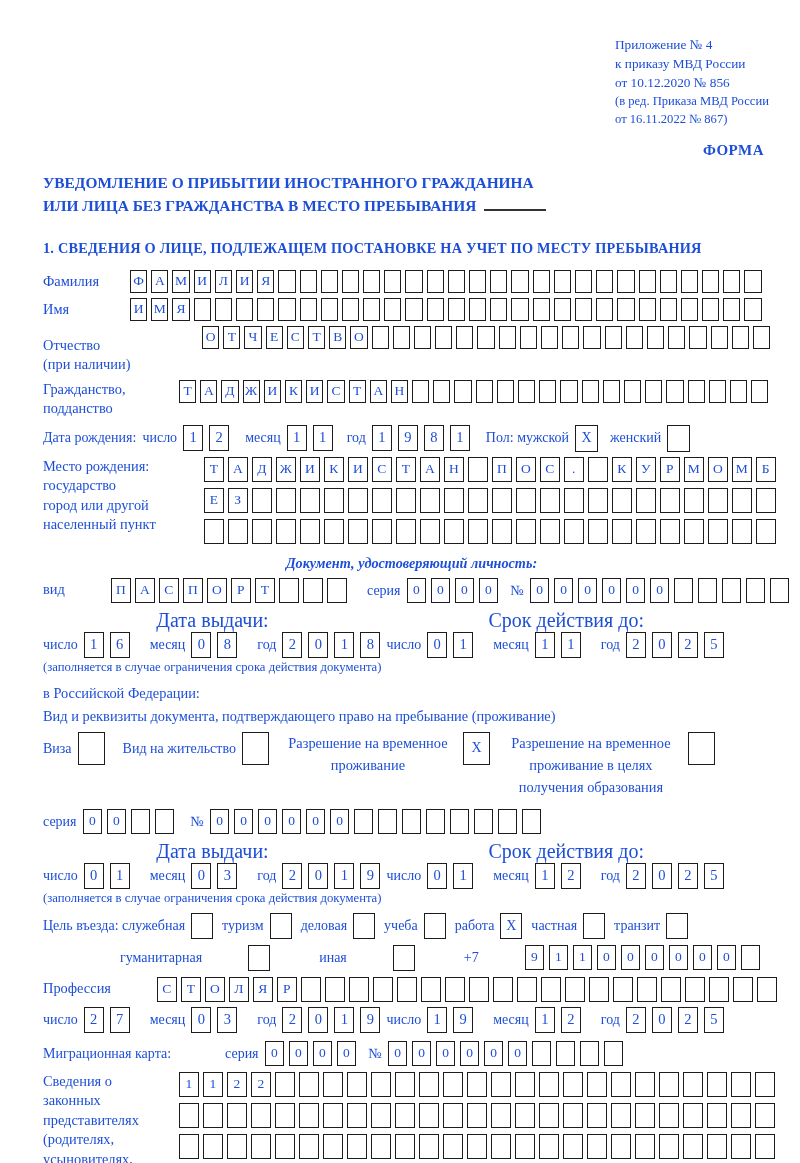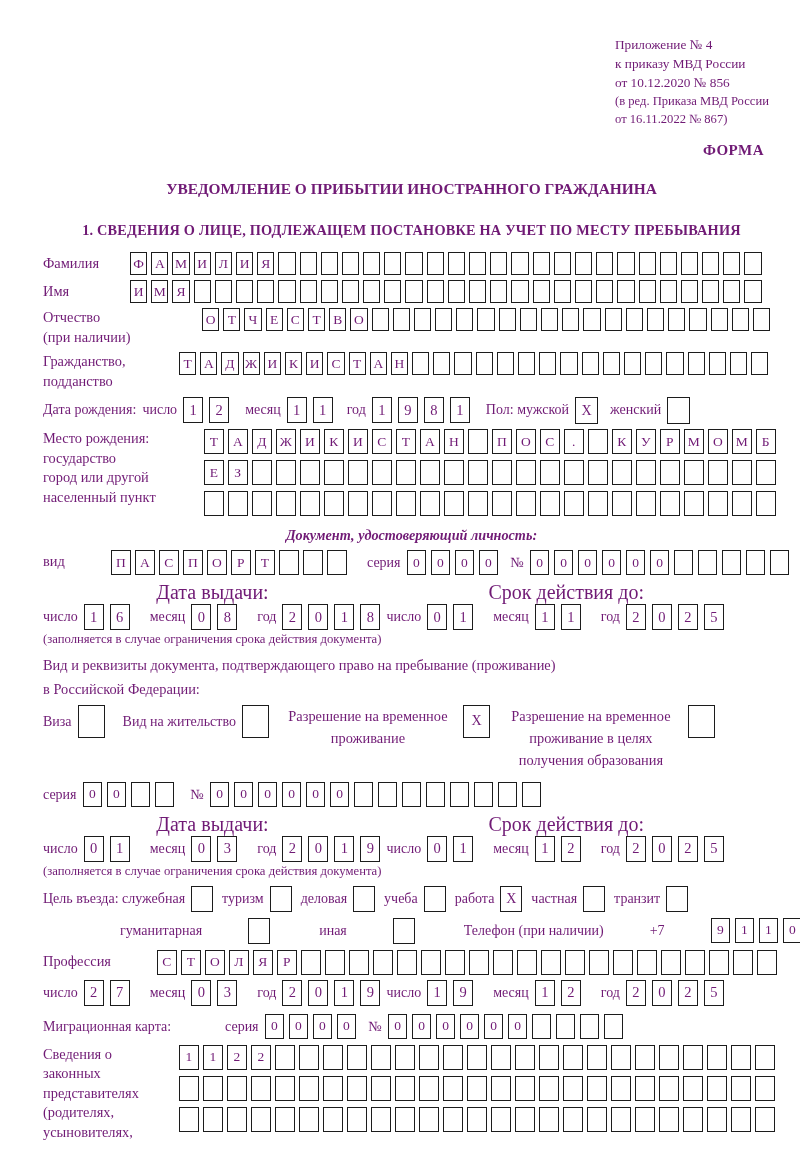--- a/index.html
+++ b/index.html
@@ -2,56 +2,56 @@
 <html lang="ru"><head>
 <meta charset="utf-8">
 <style>
   * { margin:0; padding:0; box-sizing:border-box; }
   html,body { background:#ffffff; }
   .page {
     position:relative;
     width:800px; height:1163px;
     margin:0 auto;
     background:#ffffff;
-    color:#701a75;
+    color:#1d4ed8;
     font-family:"Liberation Serif", serif;
     padding:36px 20px 16px 43px;
     overflow:hidden;
   }
   
   .appendix { margin-left:572px; font-size:13.3px; line-height:1.42; }
   .appendix .rev { font-size:12.6px; }
   .appendix .rev:first-of-type { margin-top:4px; }
   .form-mark { text-align:right; padding-right:16px; margin-top:14px;
                font-weight:bold; font-size:15px; letter-spacing:.5px;font-family:Liberation Serif, serif; }
-  .doc-title { text-align:center; font-weight:bold; font-size:15.4px;
-               line-height:1.5; margin-top:18px; }
+  .doc-title { font-weight:bold; font-size:15.4px;
+               line-height:1.5; margin-top:12px; }
   .blank-line { display:inline-block; width:62px; border-bottom:2.2px solid #333;
                 height:14px; margin-left:8px; }
-  .sec-head { text-align:center; font-weight:bold; font-size:14.3px;
+  .sec-head { font-weight:bold; font-size:14.3px;
               letter-spacing:.2px; margin-top:22px; margin-bottom:13px; }
   
   .cells { display:inline-flex; flex-shrink:0; }
   .cell { display:inline-flex; align-items:center; justify-content:center;
           width:17.2px; height:23px; border:1.6px solid #1c1c1c;
           margin-right:4px; font-size:13.5px; }
   .cells .cell:last-child { margin-right:0; }
   .cells.m .cell { width:19.5px; height:25px; margin-right:4.5px; }
   .cells.d .cell { width:20px; height:26px; margin-right:6px; font-size:14.5px; }
   .cb { display:inline-flex; align-items:center; justify-content:center;
         width:23px; height:27px; border:1.6px solid #1c1c1c;
         font-size:14px; flex-shrink:0; }
   .cb.lg { width:27px; height:33px; }
   .cb.sm { width:22px; height:26px; }
   
   .frow { display:flex; align-items:flex-start; margin-bottom:5px; }
   .flabel { font-size:14.4px; line-height:23px; flex-shrink:0; }
   .flabel.ml div { line-height:19.5px; }
   .w87 { width:87px; } .w68 { width:68px; } .w114 { width:114px; }
-  .w136 { width:136px; } .w159 { width:159px; } .w161 { width:161px; }
+  .w136 { width:136px; } .w159 { width:159px;margin-top:10px; } .w161 { width:161px; }
   .stack .cells { display:flex; margin-bottom:6px; }
   .mr6 { margin-right:6px; } .mr8 { margin-right:8px; } .mr10 { margin-right:10px; }
   .mr12 { margin-right:12px; } .mr14 { margin-right:14px; } .mr16 { margin-right:16px; }
   .mr18 { margin-right:18px; }
   .t { font-size:14px; line-height:26px; margin-right:6px; flex-shrink:0; }
   .center-b { text-align:center; font-weight:bold; font-size:14.2px; margin:2px 0 6px;font-style:italic; }
   .dhdr { display:flex; font-size:20px; margin-top:2px; }
   .dh-l { width:46%; text-align:center; }
   .dh-r { width:50%; text-align:center; }
   .drow { display:flex; align-items:flex-start; margin-bottom:2px; }
@@ -80,20 +80,21 @@
     <div>к приказу МВД России</div>
     <div>от 10.12.2020 № 856</div>
     <div class="rev">(в ред. Приказа МВД России</div>
     <div class="rev">от 16.11.2022 № 867)</div>
   </div>
 
   <div class="form-mark">ФОРМА</div>
 
   <div class="doc-title">
     <div>УВЕДОМЛЕНИЕ О ПРИБЫТИИ ИНОСТРАННОГО ГРАЖДАНИНА</div>
+    <div><span>ИЛИ ЛИЦА БЕЗ ГРАЖДАНСТВА В МЕСТО ПРЕБЫВАНИЯ</span><span class="blank-line"></span></div>
   </div>
 
   <div class="sec-head">1. СВЕДЕНИЯ О ЛИЦЕ, ПОДЛЕЖАЩЕМ ПОСТАНОВКЕ НА УЧЕТ ПО МЕСТУ ПРЕБЫВАНИЯ</div>
 
   <div class="frow">
     <div class="flabel w87">Фамилия</div>
     <div class="cells">
         <span class="cell">Ф</span>
         <span class="cell">А</span>
         <span class="cell">М</span>
@@ -428,22 +429,22 @@
       <div class="cells d">
           <span class="cell">2</span>
           <span class="cell">0</span>
           <span class="cell">2</span>
           <span class="cell">5</span>
         </div>
     </div>
   </div>
   <div class="note-r">(заполняется в случае ограничения срока действия документа)</div>
 
+  <div class="plain">в Российской Федерации:</div>
   <div class="plain">Вид и реквизиты документа, подтверждающего право на пребывание (проживание)</div>
-  <div class="plain">в Российской Федерации:</div>
 
   <div class="cbrow">
     <span class="t mr8">Виза</span>
     <span class="cb lg mr18"></span>
     <span class="t mr10">Вид на жительство</span>
     <span class="cb lg mr14"></span>
     <div class="wraplbl w170 mr10">Разрешение на временное проживание</div>
     <span class="cb lg mr12">X</span>
     <div class="wraplbl w178 mr8">Разрешение на временное проживание в целях получения образования</div>
     <span class="cb lg"></span>
@@ -537,21 +538,20 @@
     <span class="cb sm"></span>
     <span class="t">транзит</span>
     <span class="cb sm"></span>
   </div>
 
   <div class="frow purp hum">
     <span class="t">гуманитарная</span>
     <span class="cb sm mr14"></span>
     <span class="t">иная</span>
     <span class="cb sm mr18"></span>
-    <span class="t mr12">Телефон (при наличии)</span>
     <span class="t">+7</span>
     <div class="cells m">
         <span class="cell">9</span>
         <span class="cell">1</span>
         <span class="cell">1</span>
         <span class="cell">0</span>
         <span class="cell">0</span>
         <span class="cell">0</span>
         <span class="cell">0</span>
         <span class="cell">0</span>

